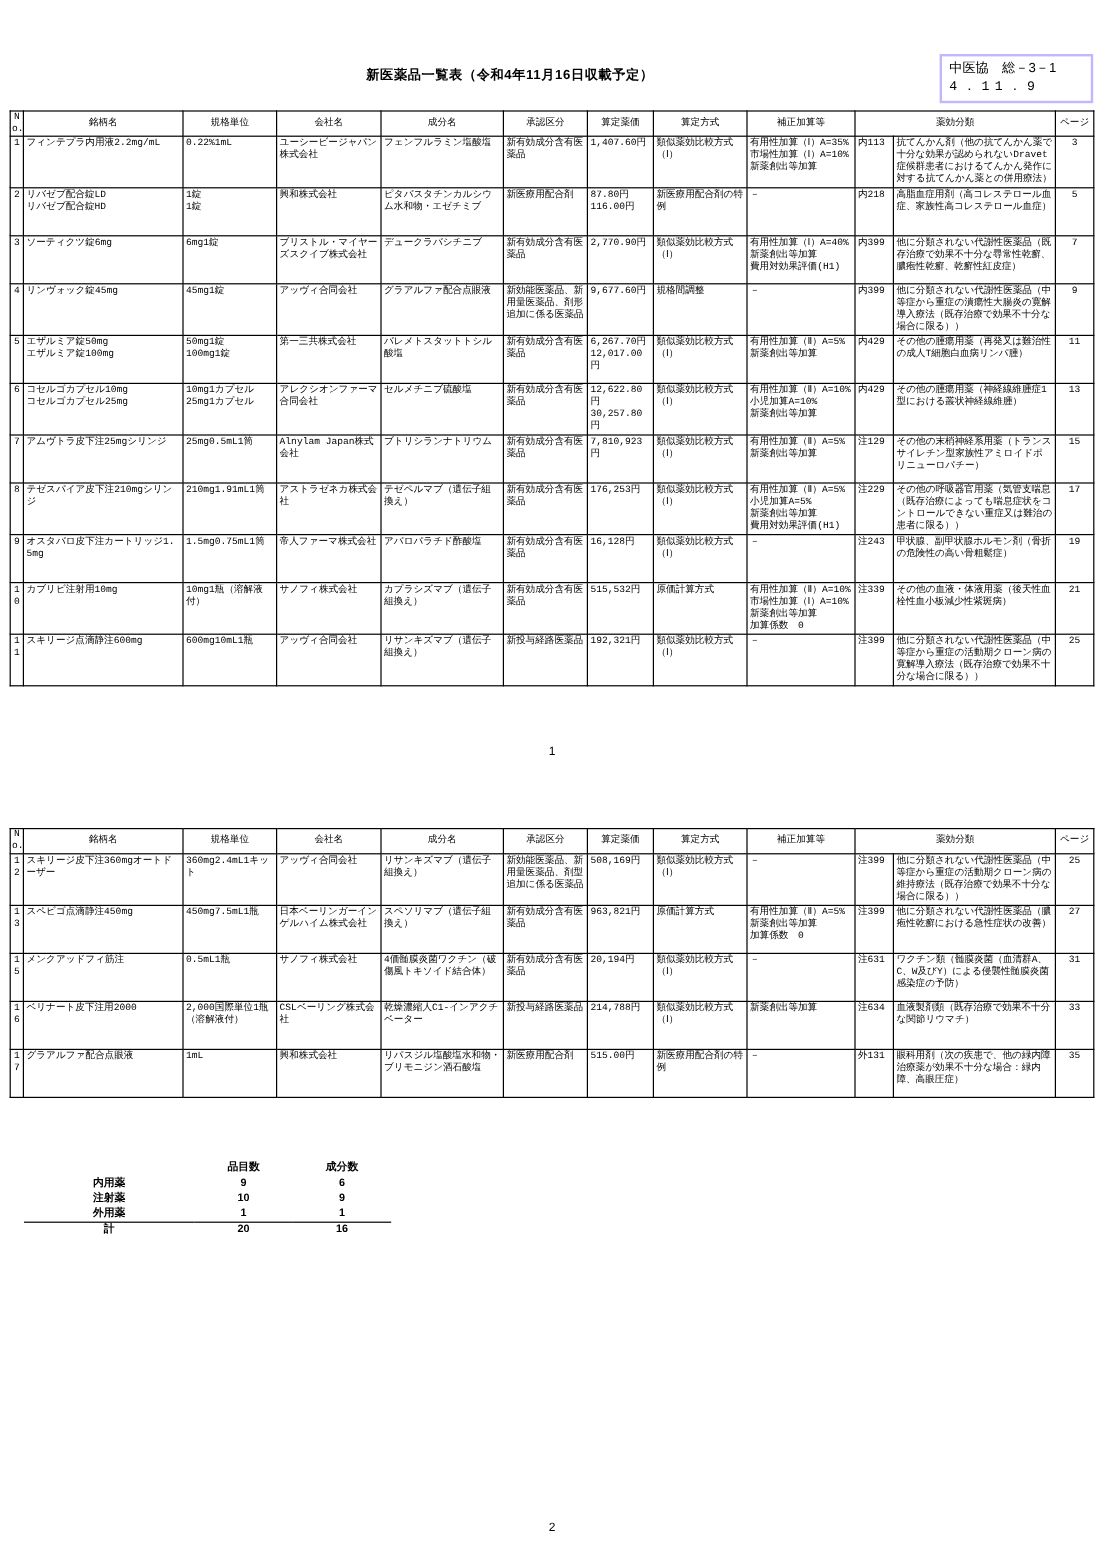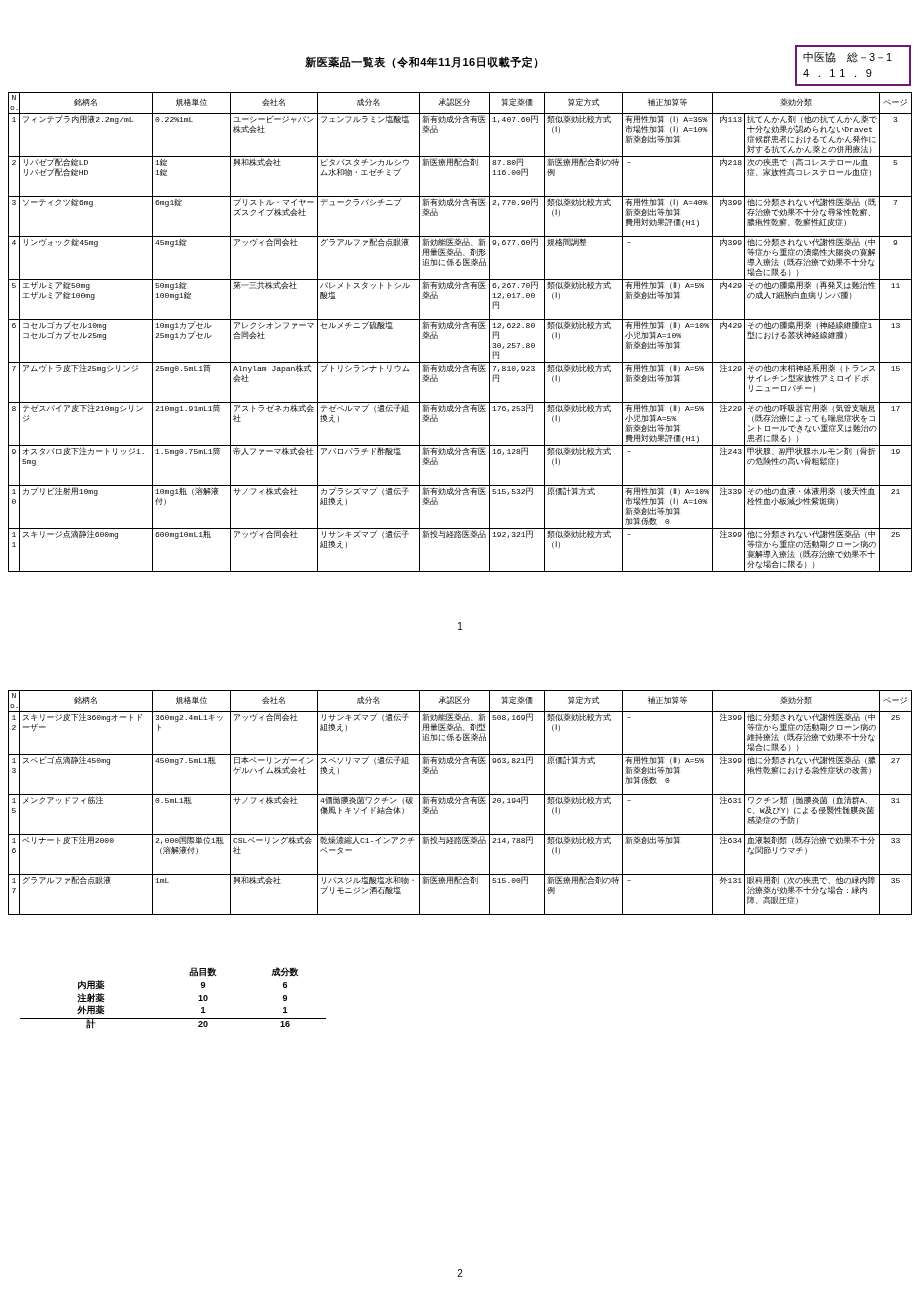--- a/index.html
+++ b/index.html
@@ -19,27 +19,27 @@
     position: absolute;
     top: 55px; left: 0; width: 850px;
     text-align: center;
     font-size: 11px;
     font-weight: bold;
     letter-spacing: 0.5px;
   }
   .ref-box {
     position: absolute;
     top: 45px; right: 9px;
-    width: 116px;
-    border: 2px solid #701a75;
+    width: 128px;
+    border: 2px solid #c4b5fd;
     padding: 3px 6px 2px 6px;
     font-size: 11px;
     line-height: 1.45;
   }
-  .ref-box .l2 { letter-spacing: 0.42em; }
+  .ref-box .l2 { letter-spacing: 0.42em; font-family: Liberation Mono, monospace; }
 
   table.drug-table {
     position: absolute;
     left: 8px;
     width: 903px;
     border-collapse: collapse;
     table-layout: fixed;
     border: 1.5px solid #000;
     font-size: 8px;
     line-height: 1.25;
@@ -57,21 +57,21 @@
   }
   .drug-table thead th {
     text-align: center;
     vertical-align: middle;
     font-weight: normal;
     height: 17px;
     padding: 0 1px;
   }
   .drug-table tbody tr { height: 40px; }
   .c-no { text-align: center; }
-  .c-code { vertical-align: middle; text-align: right; margin-top: 42px; }
+  .c-code { vertical-align: middle; text-align: left; margin-top: 42px; }
   .c-classification { vertical-align: middle; }
   .c-page { vertical-align: middle; text-align: center; }
 
   .page-num {
     position: absolute;
     left: 0; width: 920px;
     text-align: center;
     font-size: 10px;
   }
   #pagenum1 { top: 621px; }
@@ -161,21 +161,21 @@
           <td class="c-unit">1錠
 1錠</td>
           <td class="c-company">興和株式会社</td>
           <td class="c-ingredient">ピタバスタチンカルシウム水和物・エゼチミブ</td>
           <td class="c-approval">新医療用配合剤</td>
           <td class="c-price">87.80円
 116.00円</td>
           <td class="c-method">新医療用配合剤の特例</td>
           <td class="c-adjustment">－</td>
           <td class="c-code">内218</td>
-          <td class="c-classification">次の疾患で（高コレステロール血症、家族性高コレステロール血症）</td>
+          <td class="c-classification">高脂血症用剤（高コレステロール血症、家族性高コレステロール血症）</td>
           <td class="c-page">5</td>
         </tr>
         <tr>
           <td class="c-no">3</td>
           <td class="c-brand">ソーティクツ錠6mg</td>
           <td class="c-unit">6mg1錠</td>
           <td class="c-company">ブリストル・マイヤーズスクイブ株式会社</td>
           <td class="c-ingredient">デュークラバシチニブ</td>
           <td class="c-approval">新有効成分含有医薬品</td>
           <td class="c-price">2,770.90円</td>

